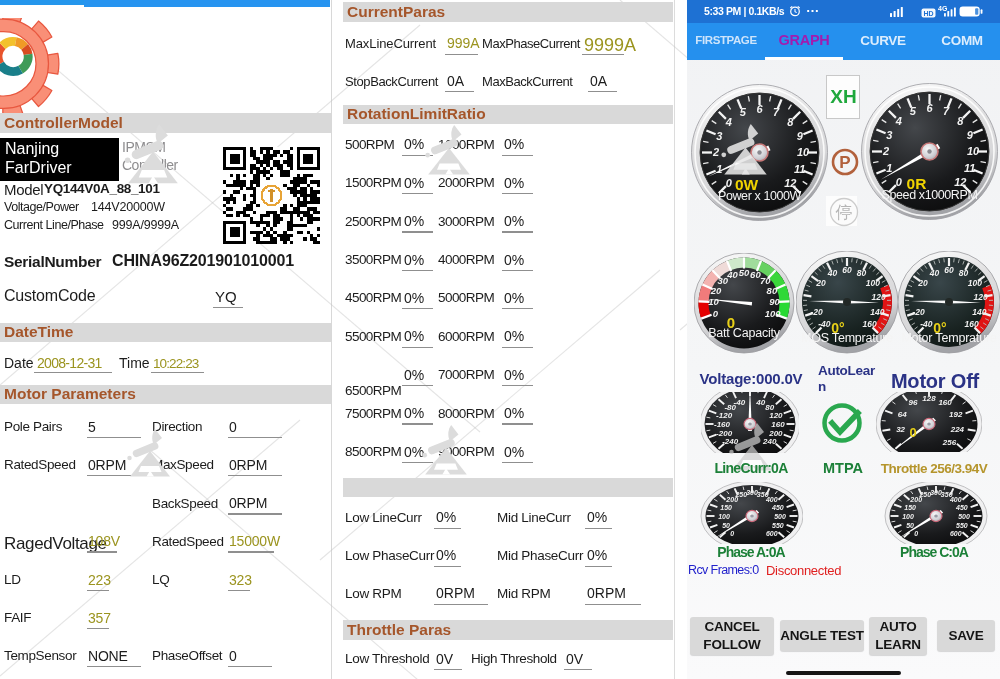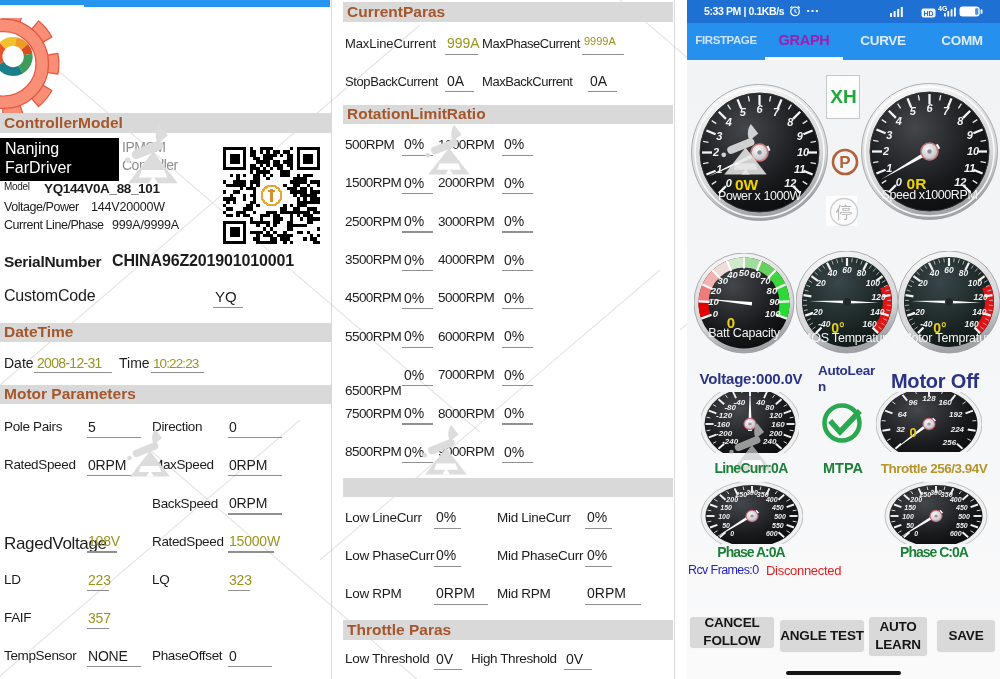--- a/index.html
+++ b/index.html
@@ -62,21 +62,21 @@
       <path d="M67.4 35.0 A14.5 14.5 0 0 1 60.2 49.6" fill="none" stroke="#3f9b58" stroke-width="8.5"></path>
       <path d="M60.2 49.6 A14.5 14.5 0 0 1 40.4 44.2" fill="none" stroke="#1a7f8a" stroke-width="8.5"></path>
     </svg>
 <div style="position:absolute;left:0px;top:113px;width:331px;height:19.5px;background:#d9d9d9;"></div>
 <div class="t" style="left:4px;top:114.9px;font-size:15.5px;color:#a5562b;font-weight:600;">ControllerModel</div>
 <div style="position:absolute;left:0px;top:138px;width:119px;height:42.5px;background:#000;"></div>
 <div class="t" style="left:5px;top:141.4px;font-size:16px;color:#fff;">Nanjing</div>
 <div class="t" style="left:5px;top:160.4px;font-size:16px;color:#fff;">FarDriver</div>
 <div class="t" style="left:122px;top:140.4px;font-size:14px;color:#8e8d8f;letter-spacing:-0.5px;">IPMSM</div>
 <div class="t" style="left:122px;top:158.4px;font-size:14px;color:#8e8d8f;letter-spacing:-0.5px;">Controller</div>
-<div class="t" style="left:4px;top:182.2px;font-size:10px;color:#1c1c1c;letter-spacing:-0.3px;">Model</div>
+<div class="t" style="left:4px;top:182.2px;font-size:15px;color:#1c1c1c;letter-spacing:-0.3px;">Model</div>
 <div class="t" style="left:44px;top:181.7px;font-size:13.5px;color:#1c1c1c;font-weight:700;letter-spacing:-0.35px;">YQ144V0A_88_101</div>
 <div class="t" style="left:4px;top:200.8px;font-size:12.5px;color:#1c1c1c;letter-spacing:-0.45px;">Voltage/Power</div>
 <div class="t" style="left:91px;top:200.8px;font-size:12.5px;color:#1c1c1c;letter-spacing:-0.2px;">144V20000W</div>
 <div class="t" style="left:4px;top:218.8px;font-size:12.5px;color:#1c1c1c;letter-spacing:-0.45px;">Current Line/Phase</div>
 <div class="t" style="left:112px;top:218.8px;font-size:12.5px;color:#1c1c1c;letter-spacing:-0.2px;">999A/9999A</div>
 <svg class="wm" style="left:223px;top:147px" width="97" height="97" viewBox="0 0 29 29" shape-rendering="crispEdges">
       <rect width="29" height="29" fill="#fff"></rect>
       <path d="M0 0h7v7h-7z M1 1v5h5v-5z" fill="#000" fill-rule="evenodd"></path>
       <rect x="2" y="2" width="3" height="3" fill="#000"></rect>
       <path d="M22 0h7v7h-7z M23 1v5h5v-5z" fill="#000" fill-rule="evenodd"></path>
@@ -159,21 +159,21 @@
 <path d="M32 76 L68 76 L73 88 L27 88 Z" fill="#fff"></path>
 <path d="M43 97 L50 85 L58 97 Z" fill="#fff"></path>
 </g>
     </svg>
 <div style="position:absolute;left:343px;top:2px;width:330px;height:19.5px;background:#d9d9d9;"></div>
 <div class="t" style="left:347px;top:3.9px;font-size:15.5px;color:#a5562b;font-weight:600;">CurrentParas</div>
 <div class="t" style="left:345px;top:37.0px;font-size:13px;color:#1c1c1c;letter-spacing:-0.1px;">MaxLineCurrent</div>
 <div class="t" style="left:447px;top:36.4px;font-size:14px;color:#9b941f;">999A</div>
 <div style="position:absolute;left:445px;top:53.5px;width:33px;height:1.3px;background:#8f8f8f;"></div>
 <div class="t" style="left:482px;top:37.0px;font-size:13px;color:#1c1c1c;letter-spacing:-0.45px;">MaxPhaseCurrent</div>
-<div class="t" style="left:584px;top:36.4px;font-size:11px;color:#9b941f;">9999A</div>
+<div class="t" style="left:584px;top:36.4px;font-size:18px;color:#9b941f;">9999A</div>
 <div style="position:absolute;left:582px;top:53.5px;width:42px;height:1.3px;background:#8f8f8f;"></div>
 <div class="t" style="left:345px;top:74.5px;font-size:13px;color:#1c1c1c;letter-spacing:-0.4px;">StopBackCurrent</div>
 <div class="t" style="left:447px;top:73.9px;font-size:14px;color:#1c1c1c;">0A</div>
 <div style="position:absolute;left:445px;top:91px;width:29px;height:1.3px;background:#8f8f8f;"></div>
 <div class="t" style="left:482px;top:74.5px;font-size:13px;color:#1c1c1c;letter-spacing:-0.45px;">MaxBackCurrent</div>
 <div class="t" style="left:590px;top:73.9px;font-size:14px;color:#1c1c1c;">0A</div>
 <div style="position:absolute;left:588px;top:91px;width:29px;height:1.3px;background:#8f8f8f;"></div>
 <div style="position:absolute;left:343px;top:104.5px;width:330px;height:19.5px;background:#d9d9d9;"></div>
 <div class="t" style="left:347px;top:106.4px;font-size:15.5px;color:#a5562b;font-weight:600;">RotationLimitRatio</div>
 <div class="t" style="left:345px;top:137.7px;font-size:13.5px;color:#1c1c1c;letter-spacing:-0.55px;">500RPM</div>
@@ -986,17 +986,17 @@
       <text x="71.8" y="53.8" text-anchor="middle" font-size="7" font-weight="700" fill="#f0f0f0" font-style="italic">600</text>
       <text x="32.2" y="53.8" text-anchor="middle" font-size="7" font-weight="700" fill="#f0f0f0" font-style="italic">0</text>
       <polygon points="12.2,57.8 56.7,27.9 59.2,30.7" fill="#fff"></polygon>
       <ellipse cx="52" cy="34" rx="6" ry="5.6" fill="url(#hub9)" stroke="#cc6677" stroke-width="1.1"></ellipse>
       <ellipse cx="52" cy="34" rx="1.8" ry="1.6" fill="#9a9aa4"></ellipse>
     </svg>
 <div class="t" style="left:751px;top:545.4px;font-size:14px;color:#1c8038;font-weight:600;letter-spacing:-1px;transform:translateX(-50%);">Phase A:0A</div>
 <div class="t" style="left:934px;top:545.4px;font-size:14px;color:#1c8038;font-weight:600;letter-spacing:-1px;transform:translateX(-50%);">Phase C:0A</div>
 <div class="t" style="left:688px;top:564.2px;font-size:12.5px;color:#2222cc;font-weight:500;letter-spacing:-0.6px;">Rcv Frames:0</div>
 <div class="t" style="left:766px;top:564.0px;font-size:13px;color:#e02020;font-weight:500;letter-spacing:-0.3px;">Disconnected</div>
-<div style="position:absolute;left:690px;top:617px;width:84px;height:30px;background:#d9d9d9;border-radius:3px;box-shadow:0 1px 1px rgba(0,0,0,0.15);display:flex;align-items:center;justify-content:center;text-align:center;font-size:13.5px;font-weight:600;color:#151515;line-height:1.3;letter-spacing:-0.2px;">CANCEL<br>FOLLOW</div>
+<div style="position:absolute;left:690px;top:617px;width:84px;height:38px;background:#d9d9d9;border-radius:3px;box-shadow:0 1px 1px rgba(0,0,0,0.15);display:flex;align-items:center;justify-content:center;text-align:center;font-size:13.5px;font-weight:600;color:#151515;line-height:1.3;letter-spacing:-0.2px;">CANCEL<br>FOLLOW</div>
 <div style="position:absolute;left:780px;top:620px;width:84px;height:31px;background:#d9d9d9;border-radius:3px;box-shadow:0 1px 1px rgba(0,0,0,0.15);display:flex;align-items:center;justify-content:center;text-align:center;font-size:13.5px;font-weight:600;color:#151515;line-height:1.3;letter-spacing:-0.2px;">ANGLE TEST</div>
 <div style="position:absolute;left:869px;top:617px;width:58px;height:38px;background:#d9d9d9;border-radius:3px;box-shadow:0 1px 1px rgba(0,0,0,0.15);display:flex;align-items:center;justify-content:center;text-align:center;font-size:13.5px;font-weight:600;color:#151515;line-height:1.3;letter-spacing:-0.2px;">AUTO<br>LEARN</div>
 <div style="position:absolute;left:937px;top:620px;width:58px;height:31px;background:#d9d9d9;border-radius:3px;box-shadow:0 1px 1px rgba(0,0,0,0.15);display:flex;align-items:center;justify-content:center;text-align:center;font-size:13.5px;font-weight:600;color:#151515;line-height:1.3;letter-spacing:-0.2px;">SAVE</div>
 <div style="position:absolute;left:786px;top:671px;width:115px;height:3.5px;background:#151515;border-radius:2px;"></div>
 </div>
 </body></html>

